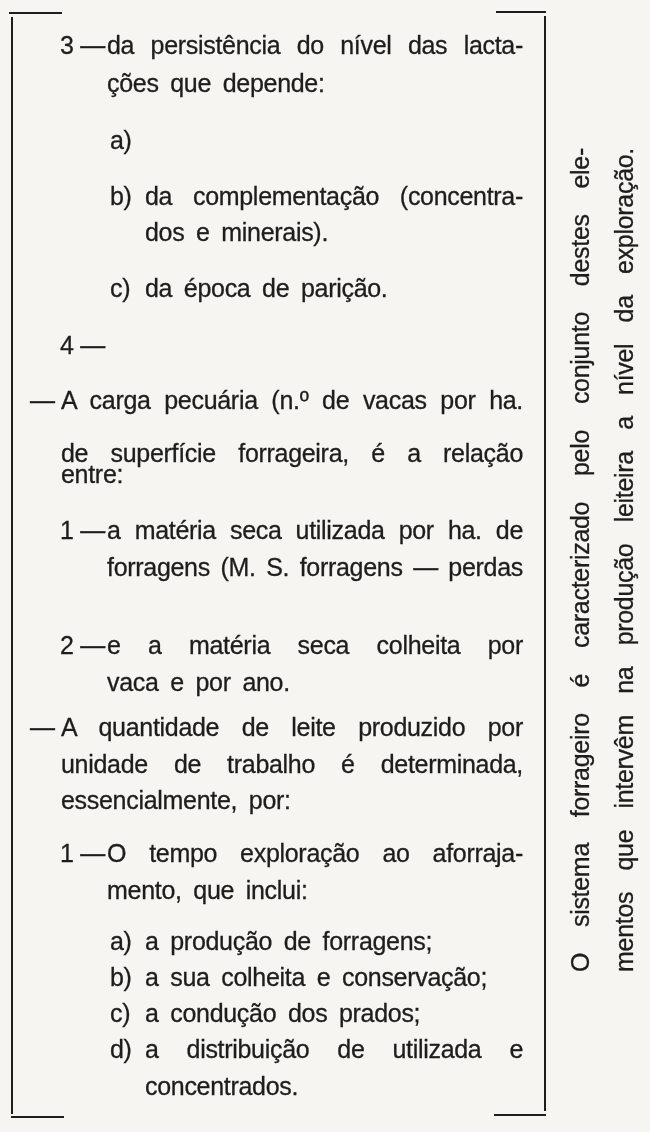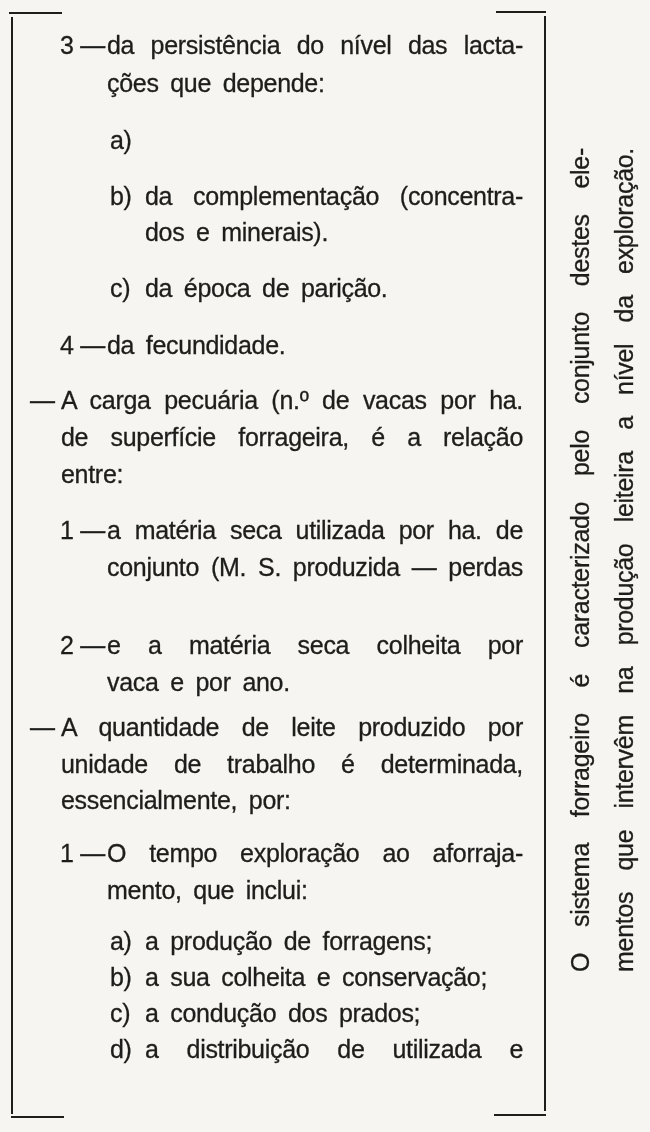--- a/index.html
+++ b/index.html
@@ -118,38 +118,37 @@
   </div>
   <div class="line letter" style="top:214px">
     <span class="txt">dos e minerais).</span>
   </div>
   <div class="line letter" style="top:270px">
     <span class="marker">c)</span>
     <span class="txt">da época de parição.</span>
   </div>
   <div class="line num" style="top:327px">
     <span class="marker">4 —</span>
-    <span class="txt">da fecundidade.</span>
   </div>
   <div class="line dash full" style="top:382px">
     <span class="marker">—</span>
     <span class="txt">A carga pecuária (n.º de vacas por ha.</span>
   </div>
-  <div class="line dash full" style="top:419px">
+  <div class="line dash full" style="top:435px">
     <span class="txt">de superfície forrageira, é a relação</span>
   </div>
   <div class="line dash" style="top:456px">
     <span class="txt">entre:</span>
   </div>
   <div class="line num full" style="top:512px">
     <span class="marker">1 —</span>
     <span class="txt">a matéria seca utilizada por ha. de</span>
   </div>
   <div class="line num full" style="top:549px">
-    <span class="txt">conjunto (M. S. produzida — perdas</span>
+    <span class="txt">forragens (M. S. forragens — perdas</span>
   </div>
   <div class="line num full" style="top:627px">
     <span class="marker">2 —</span>
     <span class="txt">e a matéria seca colheita por</span>
   </div>
   <div class="line num" style="top:664px">
     <span class="txt">vaca e por ano.</span>
   </div>
   <div class="line dash full" style="top:709px">
     <span class="marker">—</span>
@@ -177,20 +176,23 @@
     <span class="txt">a sua colheita e conservação;</span>
   </div>
   <div class="line letter" style="top:995px">
     <span class="marker">c)</span>
     <span class="txt">a condução dos prados;</span>
   </div>
   <div class="line letter full" style="top:1031px">
     <span class="marker">d)</span>
     <span class="txt">a distribuição de utilizada e</span>
   </div>
+  <div class="line letter" style="top:1068px">
+    <span class="txt">concentrados.</span>
+  </div>
 
   <div class="sidenote">
     <div class="rot">
       <span class="sline">O sistema forrageiro é caracterizado pelo conjunto destes ele-</span>
       <span class="sline">mentos que intervêm na produção leiteira a nível da exploração.</span>
     </div>
   </div>
 
 </div>
 

